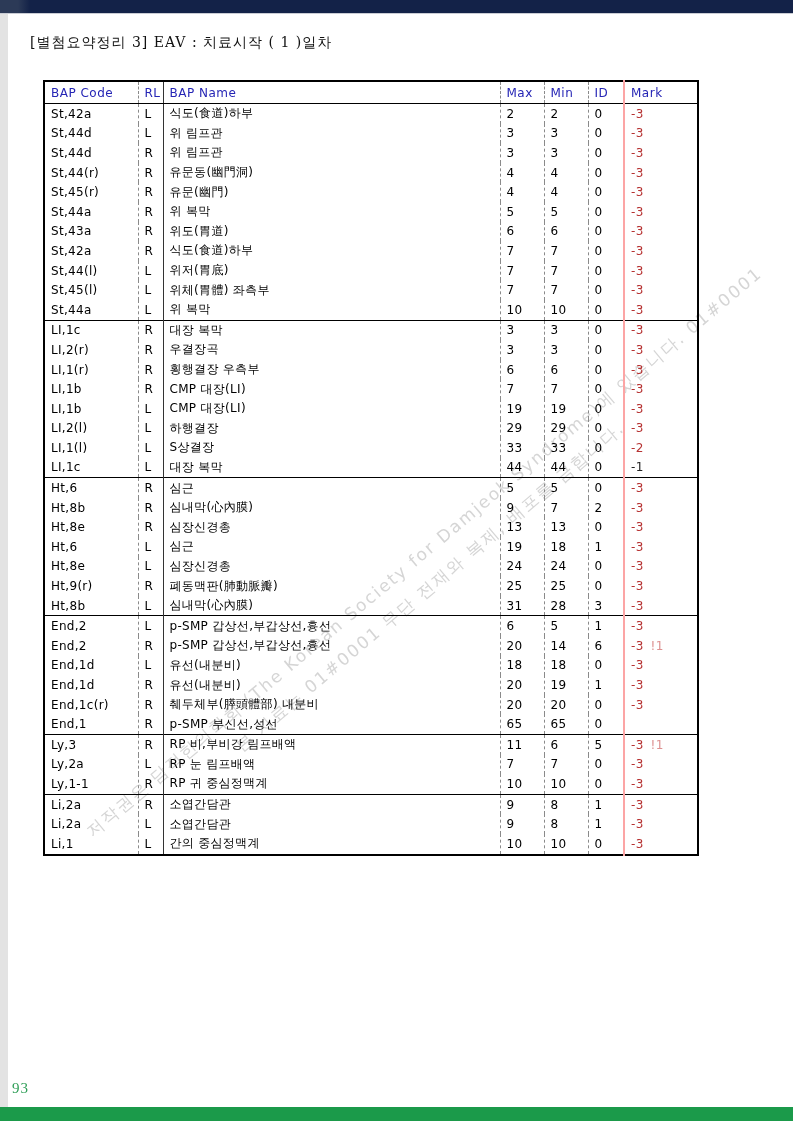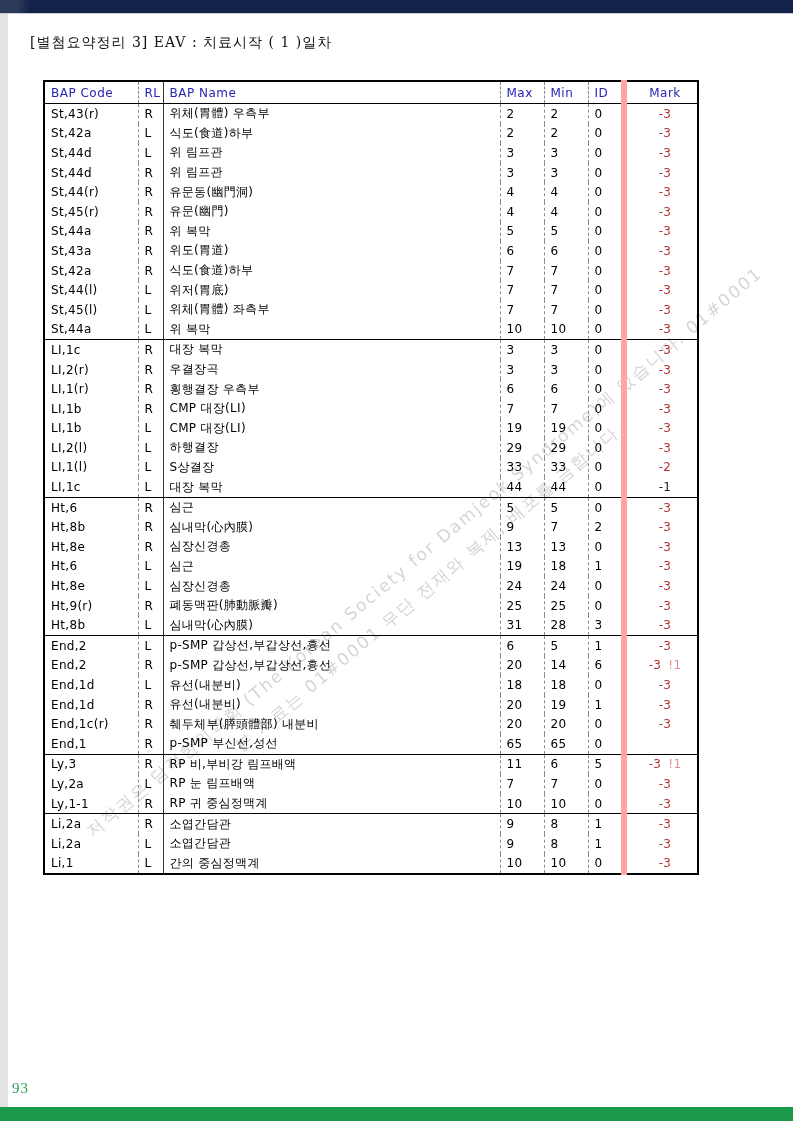--- a/index.html
+++ b/index.html
@@ -50,21 +50,21 @@
     letter-spacing:0.3px;
   }
   
   table.eav th:nth-child(2), table.eav td:nth-child(2),
   table.eav th:nth-child(4), table.eav td:nth-child(4),
   table.eav th:nth-child(5), table.eav td:nth-child(5),
   table.eav th:nth-child(6), table.eav td:nth-child(6) {
     border-left:1px dashed #8a8a8a;
   }
   table.eav th:nth-child(3), table.eav td:nth-child(3) { border-left:1px solid #333; }
-  table.eav th:nth-child(7), table.eav td:nth-child(7) { border-left:6px solid #fca5a5;text-align:center; }
+  table.eav th:nth-child(7), table.eav td:nth-child(7) { border-left:2px solid #fca5a5; }
   table.eav tr.section-start td { border-top:1px solid #000; }
   td.mark-cell .mark { color:#b63232; }
   td.mark-cell .mark.mark-dark { color:#222; }
   td.mark-cell .flag { color:#dd9191; margin-left:7px; }
   .footer-num {
     position:absolute; left:0; top:1080px; width:793px; text-align:left;
     font-family:Liberation Serif, serif; font-size:15px; color:#2f9e57;
     letter-spacing:1px;
     margin-left:12px;
   }
@@ -99,31 +99,20 @@
         <th>RL</th>
         <th>BAP Name</th>
         <th>Max</th>
         <th>Min</th>
         <th>ID</th>
         <th>Mark</th>
       </tr>
     </thead>
     <tbody id="eav-tbody">
         <tr>
-    <td>St,43(r)</td>
-    <td>R</td>
-    <td>위체(胃體) 우측부</td>
-    <td>2</td>
-    <td>2</td>
-    <td>0</td>
-    <td class="mark-cell">
-      <span class="mark">-3</span>
-    </td>
-  </tr>
-        <tr>
     <td>St,42a</td>
     <td>L</td>
     <td>식도(食道)하부</td>
     <td>2</td>
     <td>2</td>
     <td>0</td>
     <td class="mark-cell">
       <span class="mark">-3</span>
     </td>
   </tr>

